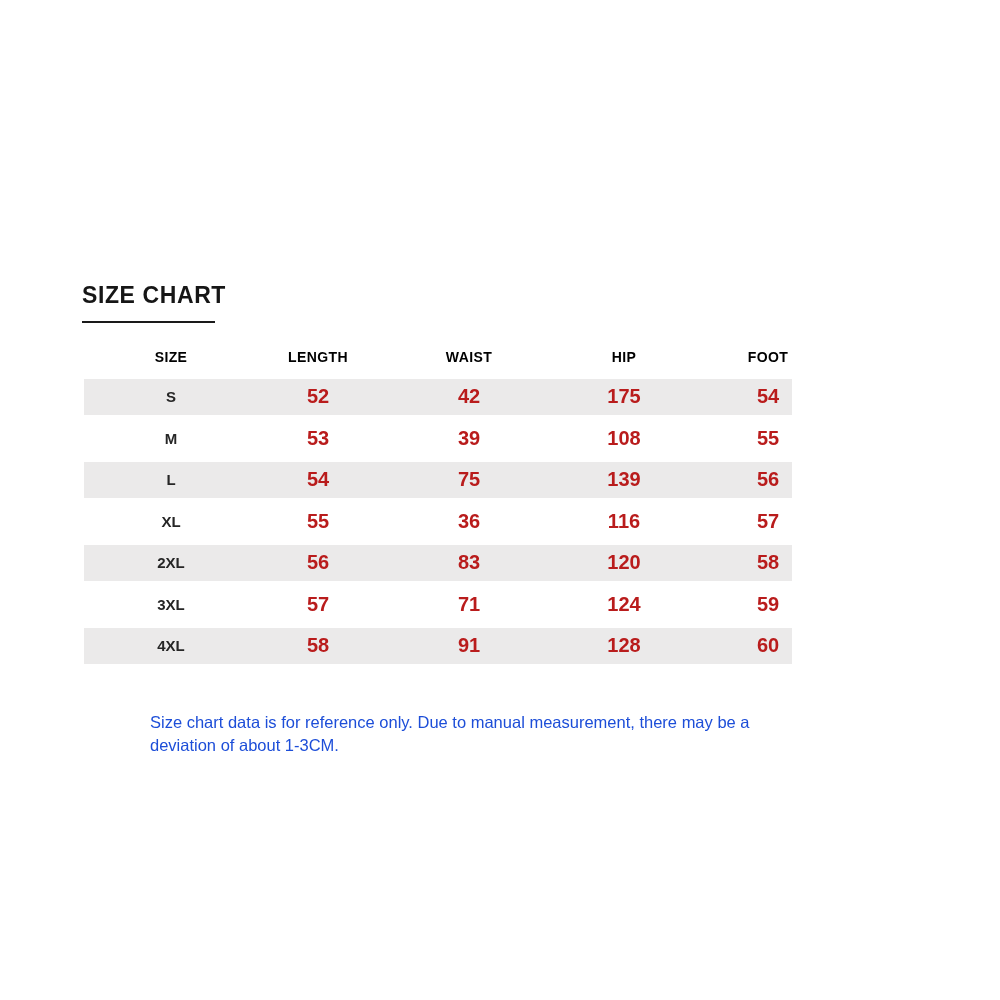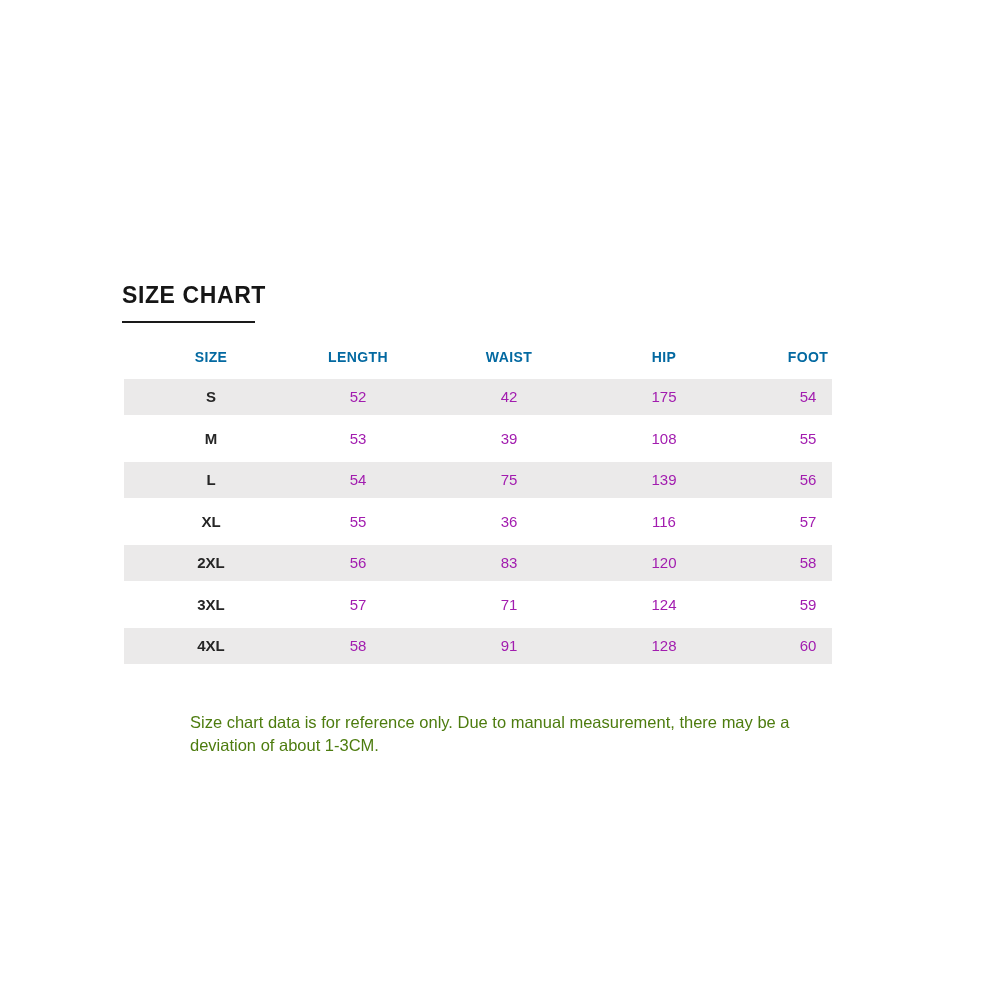--- a/index.html
+++ b/index.html
@@ -7,21 +7,20 @@
     padding: 0;
     background: #ffffff;
     font-family: "Liberation Sans", sans-serif;
   }
   .page {
     position: relative;
     width: 792px;
     height: 1000px;
     background: #ffffff;
     overflow: hidden;
-    margin-left: 40px;
   }
   .title {
     position: absolute;
     left: 82px;
     top: 282px;
     font-size: 23px;
     font-weight: 700;
     letter-spacing: 0.6px;
     color: #161616;
   }
@@ -45,50 +44,50 @@
     align-items: center;
   }
   .thead {
     height: 38px;
   }
   .hcell {
     text-align: center;
     font-size: 14px;
     font-weight: 600;
     letter-spacing: 0.4px;
-    color: #0369a1;
+    color: #000000;
   }
   .trow {
     height: 41.5px;
     box-sizing: border-box;
   }
   .trow.striped {
     background: #ebeaea;
     border-top: 3px solid #ffffff;
     border-bottom: 3px solid #ffffff;
   }
   .cell {
     text-align: center;
-    font-size: 15px;
-    font-weight: 400;
-    color: #a21caf;
+    font-size: 20px;
+    font-weight: 700;
+    color: #b91c1c;
   }
   .cell.size-cell {
     font-weight: 700;
     font-size: 15px;
     color: #262626;
   }
   .footnote {
     position: absolute;
     left: 150px;
     top: 711px;
     width: 650px;
     font-size: 16.5px;
     line-height: 23px;
-    color: #4d7c0f;
+    color: #1d4ed8;
   }
 </style>
 </head>
 <body>
 
 <div class="page">
 
   <div class="title">SIZE CHART</div>
   <div class="title-underline"></div>
 

